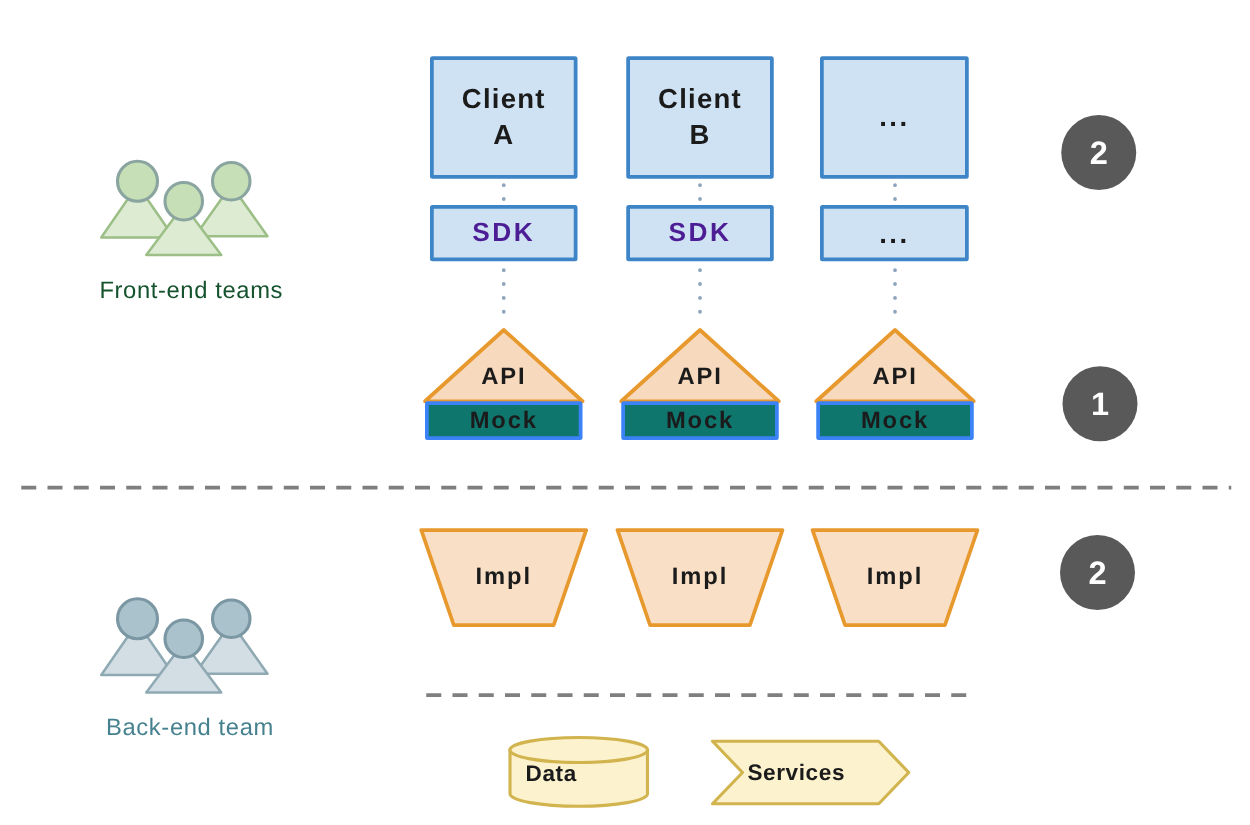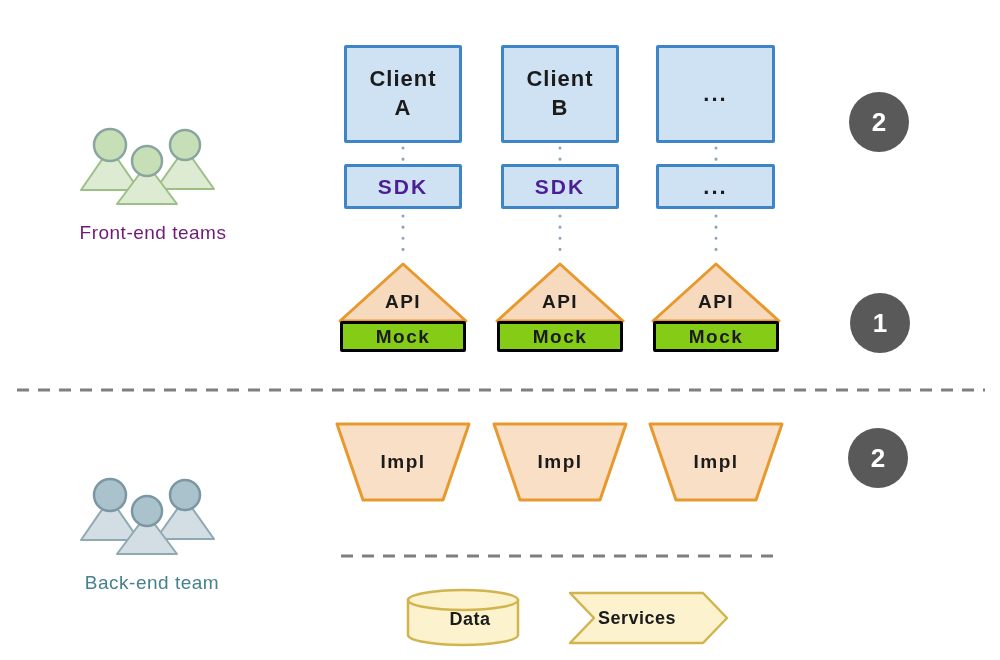--- a/index.html
+++ b/index.html
@@ -6,27 +6,27 @@
   .stage{
     position:relative;width:1000px;height:660px;background:#ffffff;overflow:hidden;
     font-family:"Liberation Sans",sans-serif;
   }
   .layer{position:absolute;left:0;top:0;}
   .abs{position:absolute;box-sizing:border-box;display:flex;align-items:center;justify-content:center;text-align:center;}
   .bluebox{background:#cfe2f3;border:3px solid #3d85c6;border-radius:2px;}
   .boxtext{font-weight:bold;color:#1b1b1b;font-size:22px;letter-spacing:1px;line-height:1.3;white-space:pre-line;}
   .sdktext{font-weight:bold;color:#4c1d95;font-size:21px;letter-spacing:2px;}
   .dots{font-weight:bold;color:#1b1b1b;font-size:22px;letter-spacing:2px;}
-  .mockbox{background:#84cc16;border:3px solid #000000;border-radius:2px;}
+  .mockbox{background:#0f766e;border:3px solid #3b82f6;border-radius:2px;}
   .shapetext{font-weight:bold;color:#1b1b1b;font-size:19px;letter-spacing:1.5px;text-align:right;}
   .badge{
     background:#595959;border-radius:50%;color:#ffffff;font-weight:bold;font-size:26px;
   }
   .teamlabel{font-size:19px;letter-spacing:0.5px;}
-  .front-label{color:#701a75;}
+  .front-label{color:#14532d;}
   .back-label{color:#45818e;}
   .smalltext{font-weight:bold;color:#1b1b1b;font-size:18px;letter-spacing:0.5px;}
 </style>
 </head>
 <body>
 
 <div class="stage">
 
   <svg class="layer" width="1000" height="660" viewBox="0 0 1000 660">
 
@@ -139,20 +139,20 @@
   <div class="abs badge" style="left:850px;top:293px;width:60px;height:60px">
     <span>1</span>
   </div>
   <div class="abs badge" style="left:848px;top:428px;width:60px;height:60px">
     <span>2</span>
   </div>
 
   <div class="abs teamlabel front-label" style="left:63px;top:222px;width:180px;height:22px">Front-end teams</div>
   <div class="abs teamlabel back-label" style="left:62px;top:572px;width:180px;height:22px">Back-end team</div>
 
-  <div class="abs" style="left:420px;top:608px;width:100px;height:22px">
+  <div class="abs" style="left:391px;top:608px;width:100px;height:22px">
     <span class="smalltext">Data</span>
   </div>
   <div class="abs" style="left:587px;top:607px;width:100px;height:22px">
     <span class="smalltext">Services</span>
   </div>
 
 </div>
 
 </body></html>

